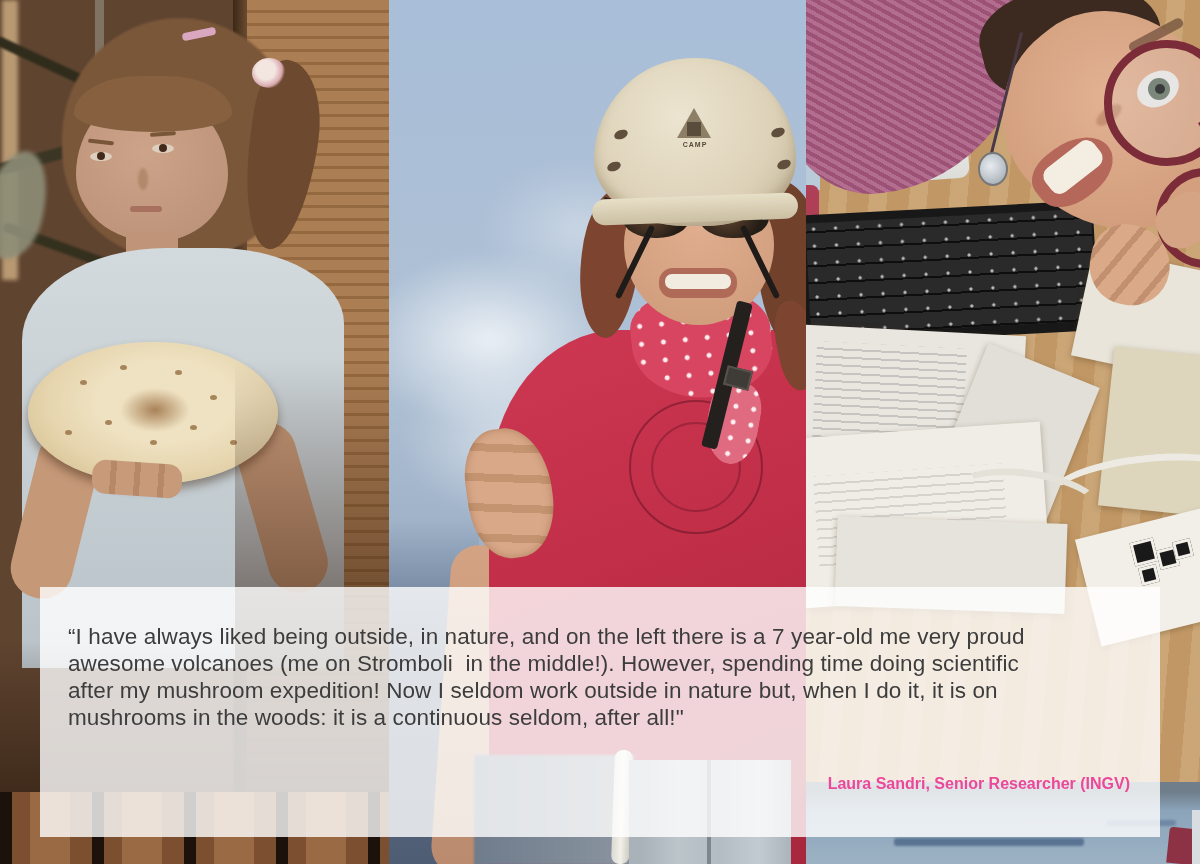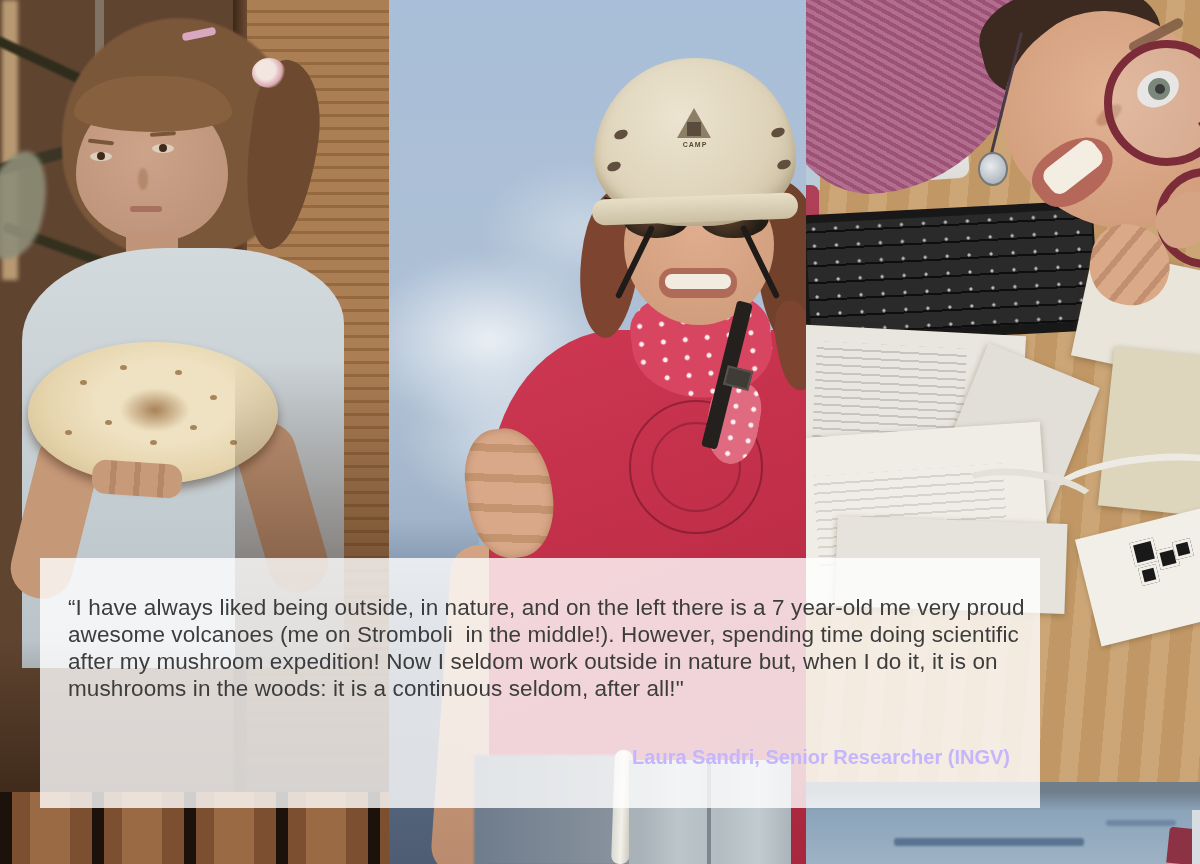--- a/index.html
+++ b/index.html
@@ -193,26 +193,26 @@
     background:repeating-linear-gradient(120deg,#d9a988 0 16px,#c29070 16px 22px);
     border-radius:45% 55% 50% 50%;}
   .screen-band{left:0;top:782px;width:394px;height:82px;
     background:linear-gradient(180deg,#707e8b 0 10px,#8ba4ba 35%,#9db2c4);}
   .screen-text{left:88px;top:838px;width:190px;height:8px;background:rgba(40,70,110,.55);filter:blur(1px);border-radius:3px;}
   .screen-text2{left:300px;top:820px;width:70px;height:6px;background:rgba(60,90,130,.4);filter:blur(1px);border-radius:3px;}
   .corner-red{left:362px;top:828px;width:28px;height:36px;background:#8d3245;border-radius:4px 0 0 0;transform:rotate(6deg);}
   .corner-light{left:386px;top:810px;width:8px;height:54px;background:#d8dde2;}
 
   
-  #quote-overlay{position:absolute;left:40px;top:558px;width:1000px;height:250px;
+  #quote-overlay{position:absolute;left:40px;top:587px;width:1120px;height:250px;
     background:rgba(255,255,255,.8);}
   .quote{position:absolute;left:28px;top:36px;font-size:22.5px;line-height:27px;
     color:#3d3d3d;letter-spacing:.1px;}
   .ql{white-space:pre;}
-  #attribution{position:absolute;right:30px;top:188px;font-size:20px;font-weight:bold;color:#c4b5fd;}
+  #attribution{position:absolute;right:30px;top:188px;font-size:16px;font-weight:bold;color:#ec4899;}
 </style>
 </head>
 <body>
 
 <div id="stage">
 
   <section class="panel" id="panel-left">
     <div class="abs wood-bg"></div>
     <div class="abs door-frame"></div>
     <div class="abs curtain"></div>

